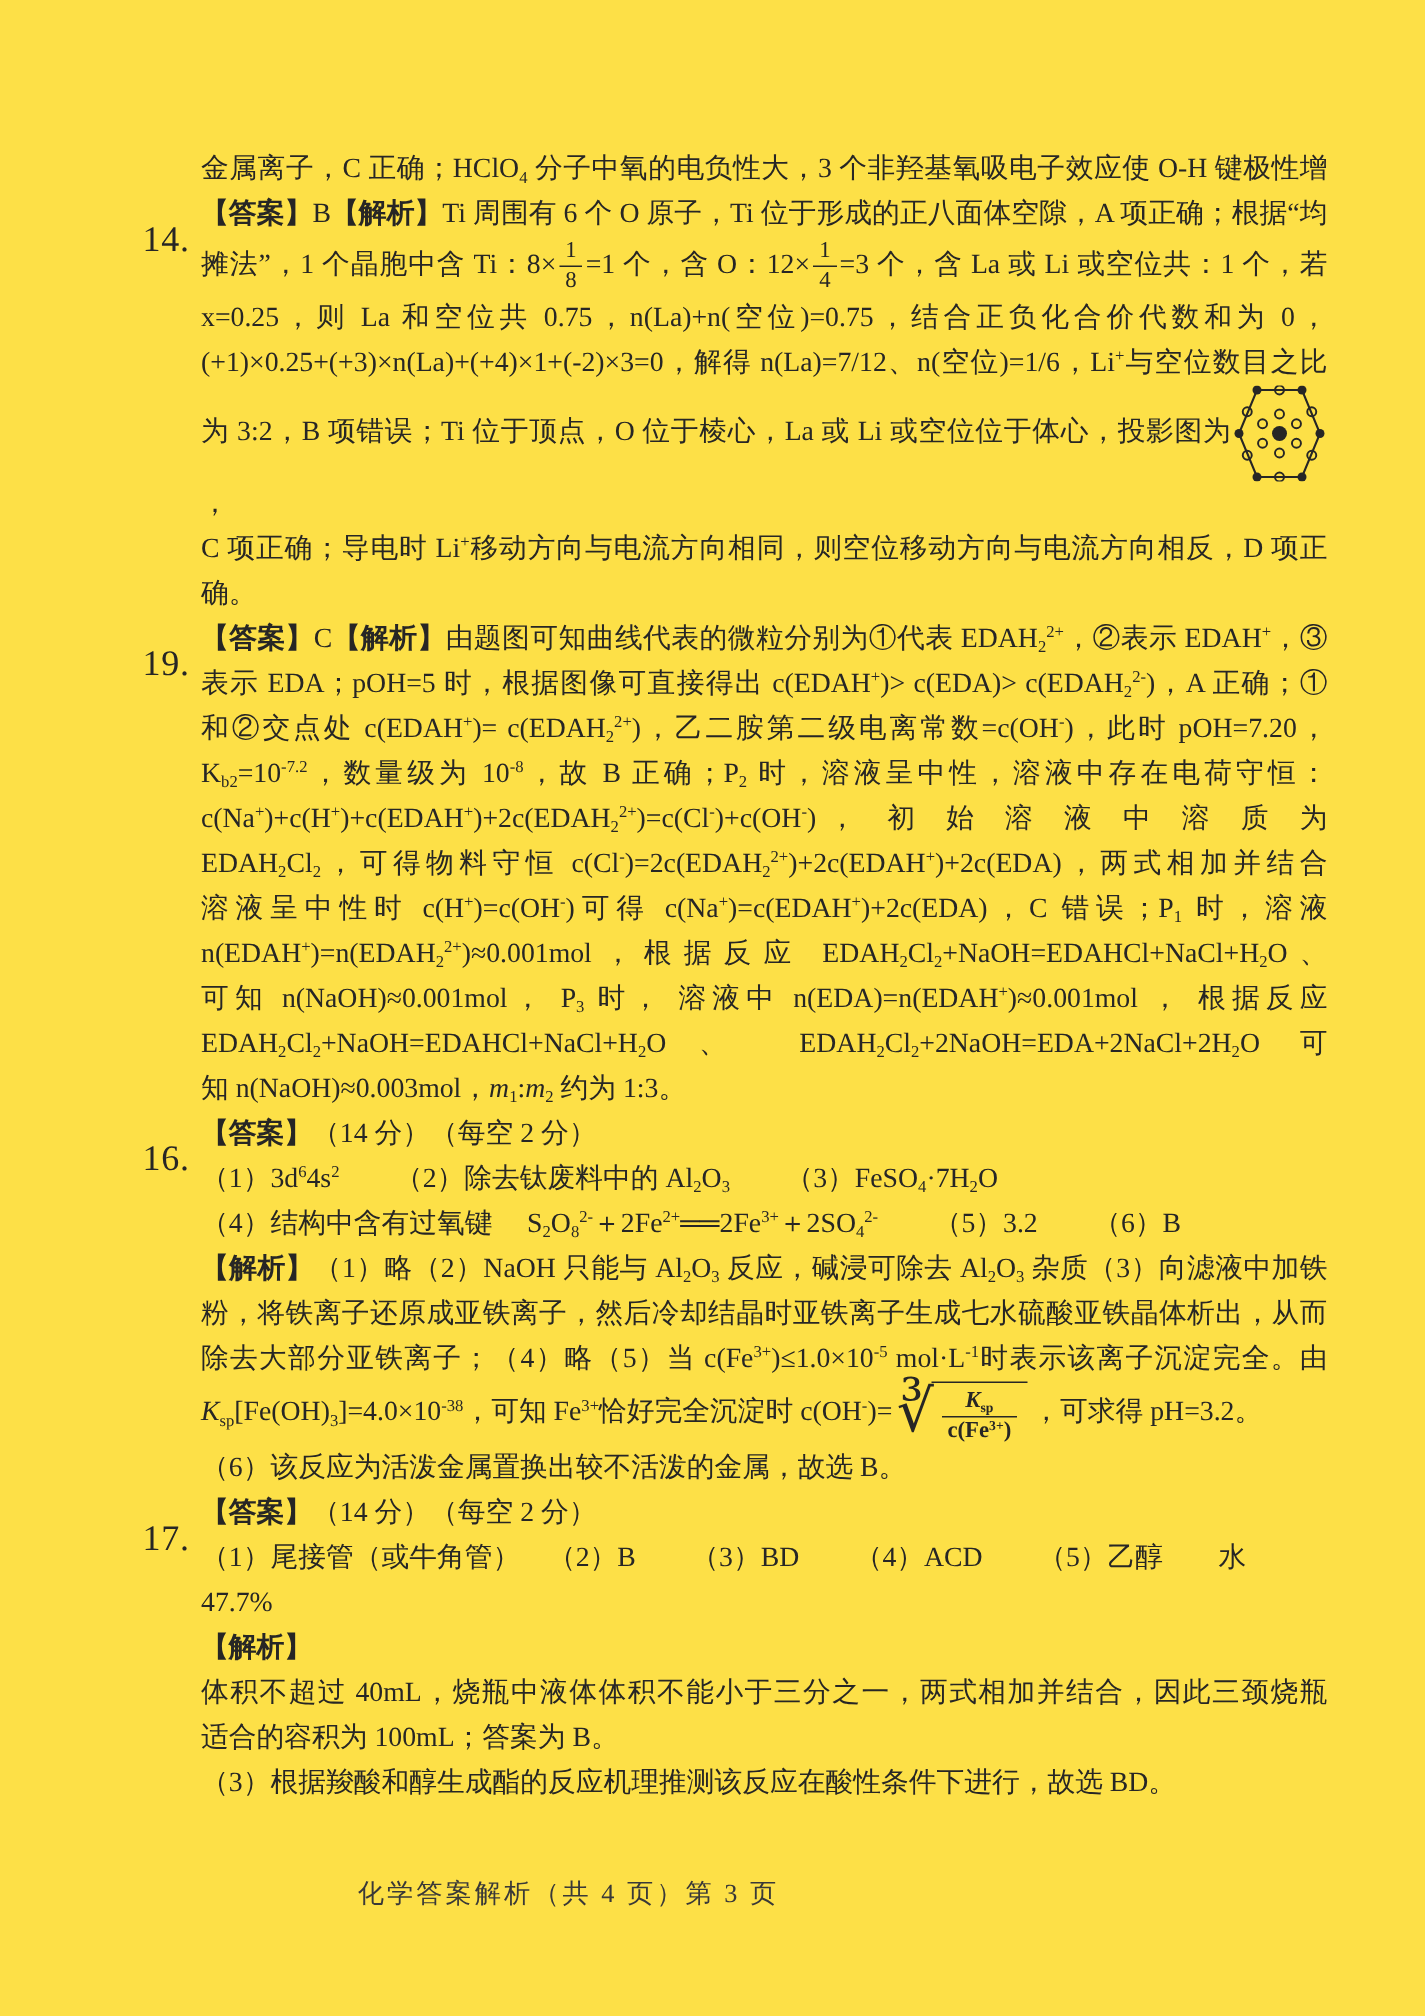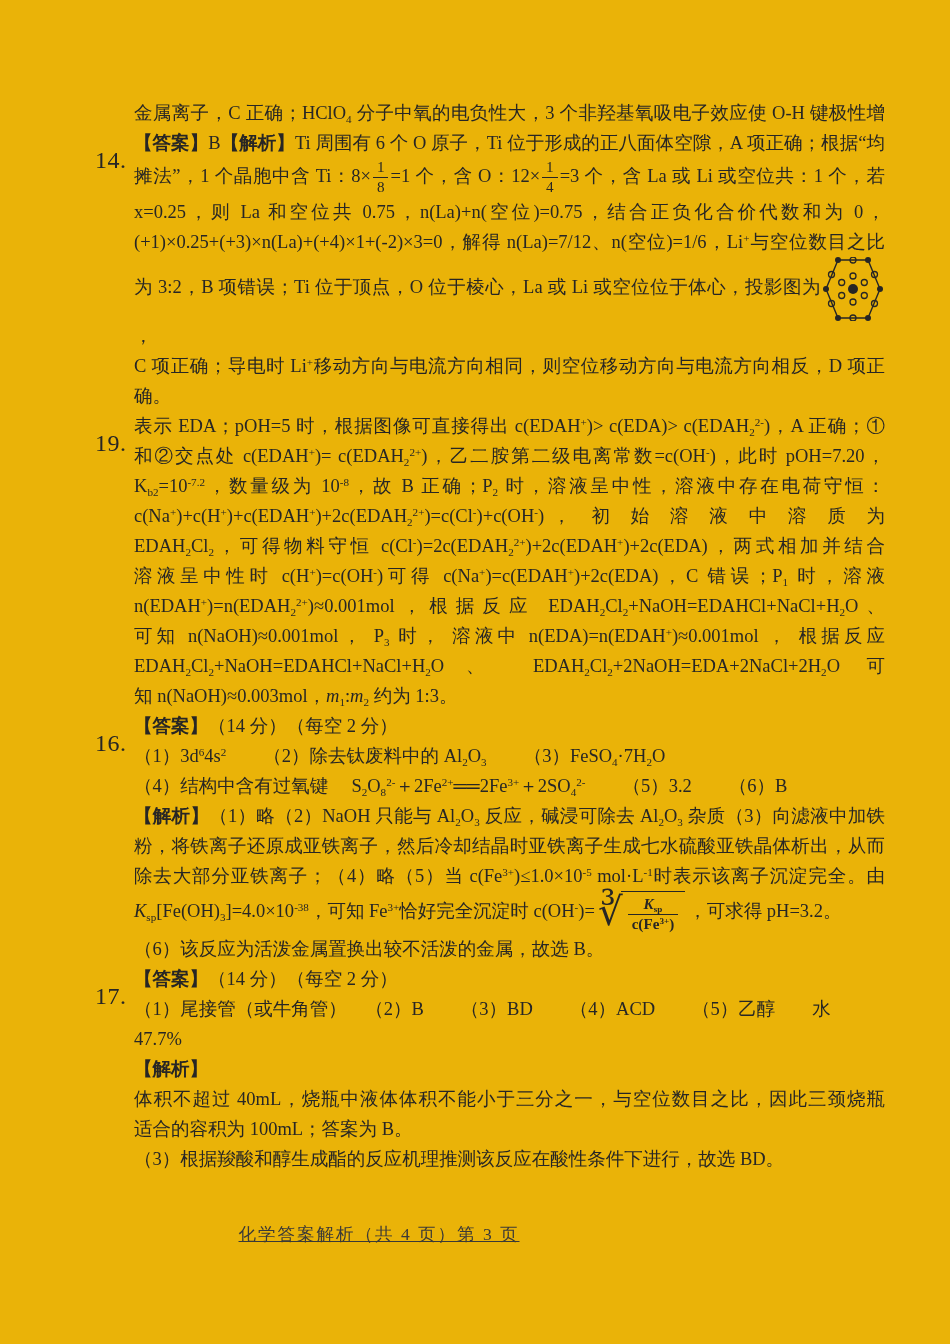--- a/index.html
+++ b/index.html
@@ -5,21 +5,21 @@
   html,body { margin:0; padding:0; }
   body {
     width:950px; height:1344px;
     background:#ffffff;
     font-family:"Liberation Serif","DejaVu Serif",serif;
     color:#272625;
   }
   .page {
     position:relative;
     width:950px; height:1344px;
-    background:#eab308;
+    background:#fde047;
     overflow:hidden;
   }
   .content {
     position:absolute; left:95px; top:98px; width:790px;
   }
   .item { display:flex; align-items:flex-start; }
   .item .num {
     flex:0 0 39px; width:39px;
     font-size:24px; line-height:30px;
     letter-spacing:0.5px;
@@ -50,24 +50,23 @@
   .cbrt {
     display:inline-flex; align-items:center;
     vertical-align:middle; margin:0 3px;
     text-align-last:auto;
   }
   .cbrt .rad { font-size:2.1em; line-height:0.9; margin-right:-2px; }
   .cbrt .radicand { border-top:1.6px solid #272625; padding:3px 5px 0 5px;font-weight:bold; }
   
   .hexsvg { vertical-align:middle; margin:0 1px; }
   .footer {
-    position:absolute; left:0; width:758px; top:1222px;
+    position:absolute; left:0; width:758px; top:1250px;
     text-align:center; font-size:17.5px; color:#3a3938;
     letter-spacing:2px;
-    text-decoration:underline;
   }
 </style>
 </head>
 <body>
 
 <div class="page">
   <div class="content">
     <div>
         <div class="item">
           <div class="num"></div>
@@ -110,20 +109,21 @@
                 <circle cx="19.7" cy="38.5" r="3" fill="none" stroke="#272625" stroke-width="1.3"></circle>
                 <circle cx="19.7" cy="25.5" r="3" fill="none" stroke="#272625" stroke-width="1.3"></circle>
               </svg>，</div>
             <div class="line j">C 项正确；导电时 Li<sup>+</sup>移动方向与电流方向相同，则空位移动方向与电流方向相反，D 项正</div>
             <div class="line">确。</div>
           </div>
         </div>
         <div class="item">
           <div class="num">19.</div>
           <div class="lines">
+            <div class="line j"><b>【答案】</b>C<b>【解析】</b>由题图可知曲线代表的微粒分别为①代表 EDAH<sub>2</sub><sup>2+</sup>，②表示 EDAH<sup>+</sup>，③</div>
             <div class="line j">表示 EDA；pOH=5 时，根据图像可直接得出 c(EDAH<sup>+</sup>)&gt; c(EDA)&gt; c(EDAH<sub>2</sub><sup>2-</sup>)，A 正确；①</div>
             <div class="line j">和②交点处 c(EDAH<sup>+</sup>)= c(EDAH<sub>2</sub><sup>2+</sup>)，乙二胺第二级电离常数=c(OH<sup>-</sup>)，此时 pOH=7.20，</div>
             <div class="line j">K<sub>b2</sub>=10<sup>-7.2</sup>，数量级为 10<sup>-8</sup>，故 B 正确；P<sub>2</sub> 时，溶液呈中性，溶液中存在电荷守恒：</div>
             <div class="line j">c(Na<sup>+</sup>)+c(H<sup>+</sup>)+c(EDAH<sup>+</sup>)+2c(EDAH<sub>2</sub><sup>2+</sup>)=c(Cl<sup>-</sup>)+c(OH<sup>-</sup>)， 初 始 溶 液 中 溶 质 为</div>
             <div class="line j">EDAH<sub>2</sub>Cl<sub>2</sub>，可得物料守恒 c(Cl<sup>-</sup>)=2c(EDAH<sub>2</sub><sup>2+</sup>)+2c(EDAH<sup>+</sup>)+2c(EDA)，两式相加并结合</div>
             <div class="line j">溶液呈中性时 c(H<sup>+</sup>)=c(OH<sup>-</sup>)可得 c(Na<sup>+</sup>)=c(EDAH<sup>+</sup>)+2c(EDA)，C 错误；P<sub>1</sub> 时，溶液</div>
             <div class="line j">n(EDAH<sup>+</sup>)=n(EDAH<sub>2</sub><sup>2+</sup>)≈0.001mol，根据反应 EDAH<sub>2</sub>Cl<sub>2</sub>+NaOH=EDAHCl+NaCl+H<sub>2</sub>O、</div>
             <div class="line j">可知 n(NaOH)≈0.001mol， P<sub>3</sub> 时， 溶液中 n(EDA)=n(EDAH<sup>+</sup>)≈0.001mol ， 根据反应</div>
             <div class="line j">EDAH<sub>2</sub>Cl<sub>2</sub>+NaOH=EDAHCl+NaCl+H<sub>2</sub>O、 EDAH<sub>2</sub>Cl<sub>2</sub>+2NaOH=EDA+2NaCl+2H<sub>2</sub>O 可</div>
             <div class="line">知 n(NaOH)≈0.003mol，<i>m</i><sub>1</sub>:<i>m</i><sub>2</sub> 约为 1:3。</div>
@@ -147,21 +147,21 @@
               </span>，可求得 pH=3.2。</div>
             <div class="line">（6）该反应为活泼金属置换出较不活泼的金属，故选 B。</div>
           </div>
         </div>
         <div class="item">
           <div class="num">17.</div>
           <div class="lines">
             <div class="line"><b>【答案】</b>（14 分）（每空 2 分）</div>
             <div class="line">（1）尾接管（或牛角管）　（2）B　　（3）BD　　（4）ACD　　（5）乙醇　　水　　47.7%</div>
             <div class="line"><b>【解析】</b></div>
-            <div class="line j">体积不超过 40mL，烧瓶中液体体积不能小于三分之一，与空位数目之比，因此三颈烧瓶</div>
+            <div class="line j">体积不超过 40mL，烧瓶中液体体积不能小于三分之一，两式相加并结合，因此三颈烧瓶</div>
             <div class="line">适合的容积为 100mL；答案为 B。</div>
             <div class="line">（3）根据羧酸和醇生成酯的反应机理推测该反应在酸性条件下进行，故选 BD。</div>
           </div>
         </div>
       </div>
   </div>
   <div class="footer">化学答案解析（共 4 页）第 3 页</div>
 </div>
 
 </body></html>

